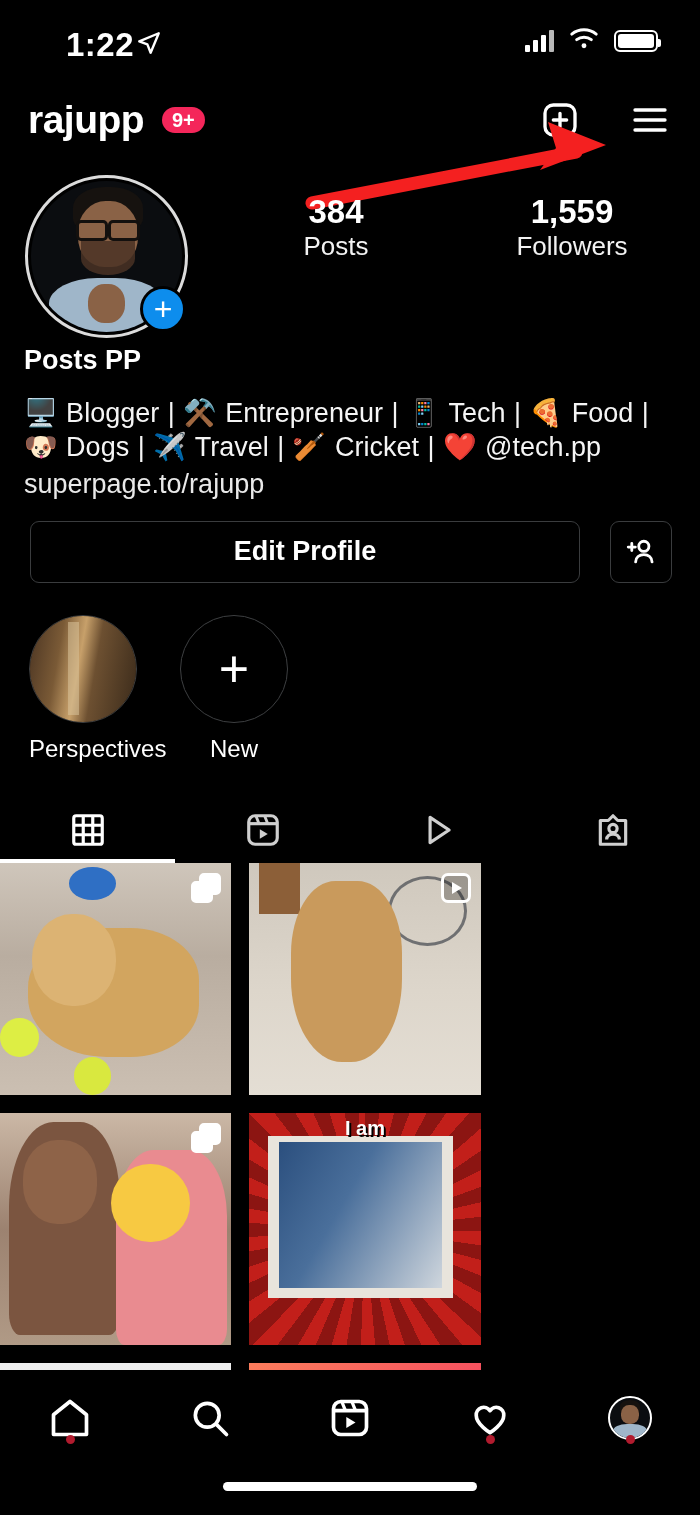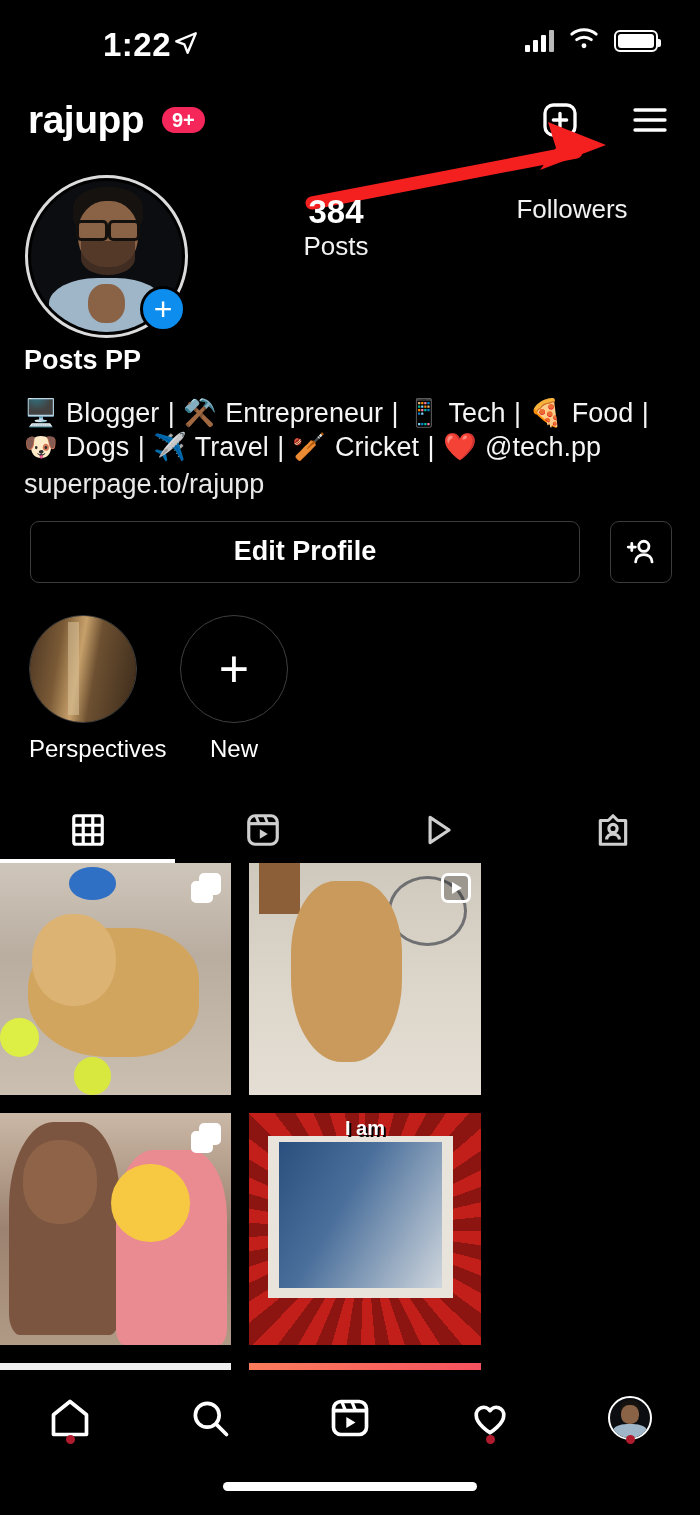--- a/index.html
+++ b/index.html
@@ -5,21 +5,21 @@
   * { box-sizing: border-box; margin: 0; padding: 0; }
   html, body {
     width: 700px; height: 1515px;
     background: #000;
     font-family: "Liberation Sans", sans-serif;
     overflow: hidden;
   }
   .phone { position: relative; width: 700px; height: 1515px; background: #000; color: #fff; }
 
   
-  .statusbar { position: relative; height: 90px; margin-left: 37px; }
+  .statusbar { position: relative; height: 90px; }
   .sb-time {
     position: absolute; left: 66px; top: 26px;
     font-size: 33px; font-weight: 700; letter-spacing: 0.5px; color: #fff;
   }
   .sb-loc { position: absolute; left: 136px; top: 30px; }
   .sb-right { position: absolute; right: 42px; top: 28px; display: flex; align-items: center; gap: 15px; }
   .bars { display: flex; align-items: flex-end; gap: 3px; height: 22px; }
   .bars i { display: block; width: 5px; background: #fff; border-radius: 1px; }
   .bars i:nth-child(1) { height: 7px; }
   .bars i:nth-child(2) { height: 12px; }
@@ -264,20 +264,21 @@
       </div>
       <div class="avatar-ring"></div>
       <div class="av-plus">+</div>
     </div>
     <div class="stats">
       <div class="stat">
         <div class="num">384</div>
         <div class="lbl">Posts</div>
       </div>
       <div class="stat">
+        <div class="num">1,559</div>
         <div class="lbl">Followers</div>
       </div>
     </div>
   </div>
 
   <div class="bio">
     <div class="fullname">Posts PP</div>
     <div class="desc">🖥️ Blogger | ⚒️ Entrepreneur | 📱 Tech | 🍕 Food | 🐶 Dogs | ✈️ Travel | 🏏 Cricket | ❤️ @tech.pp</div>
     <div class="link">superpage.to/rajupp</div>
   </div>

